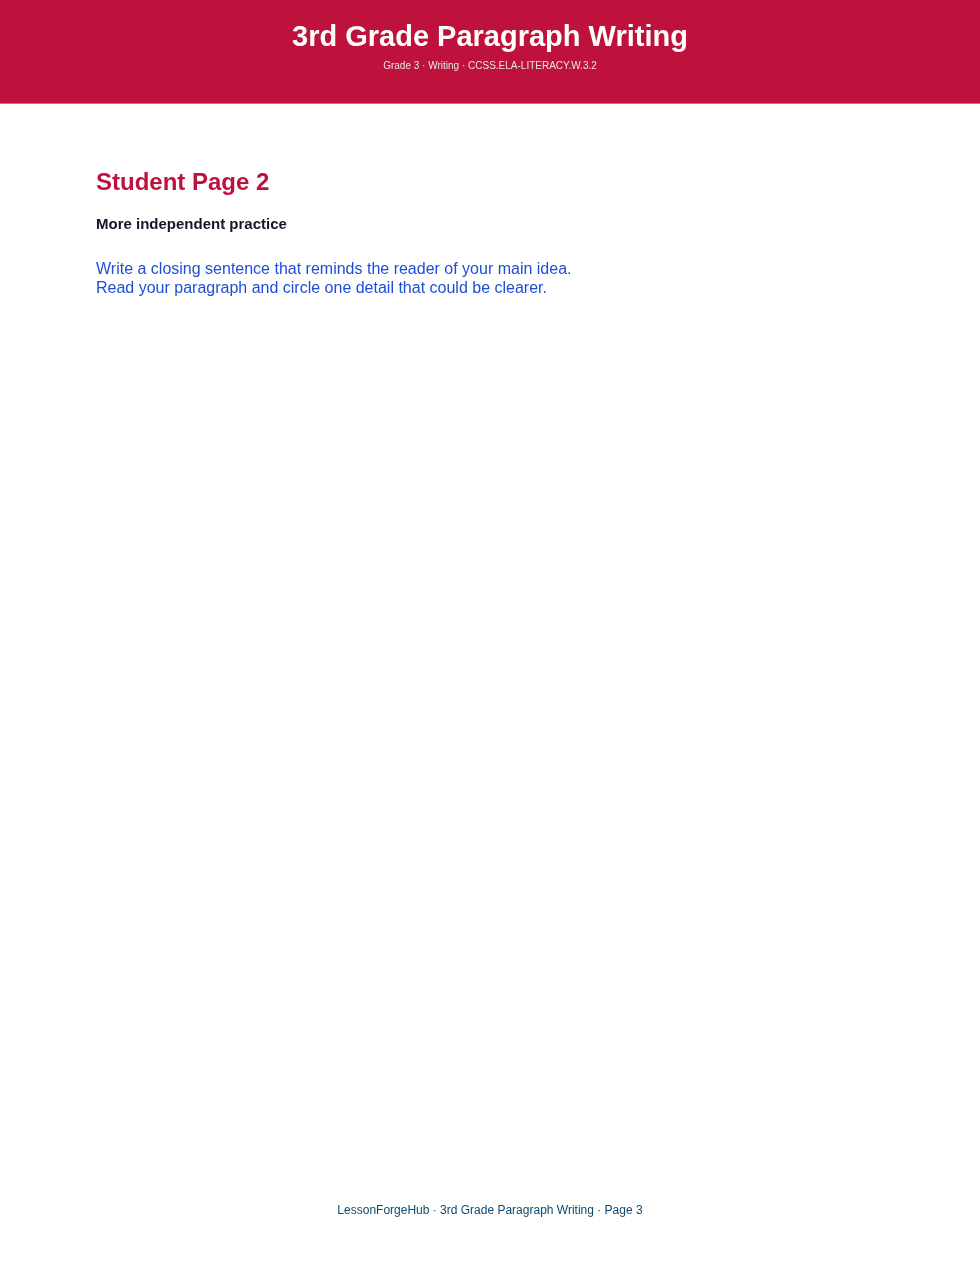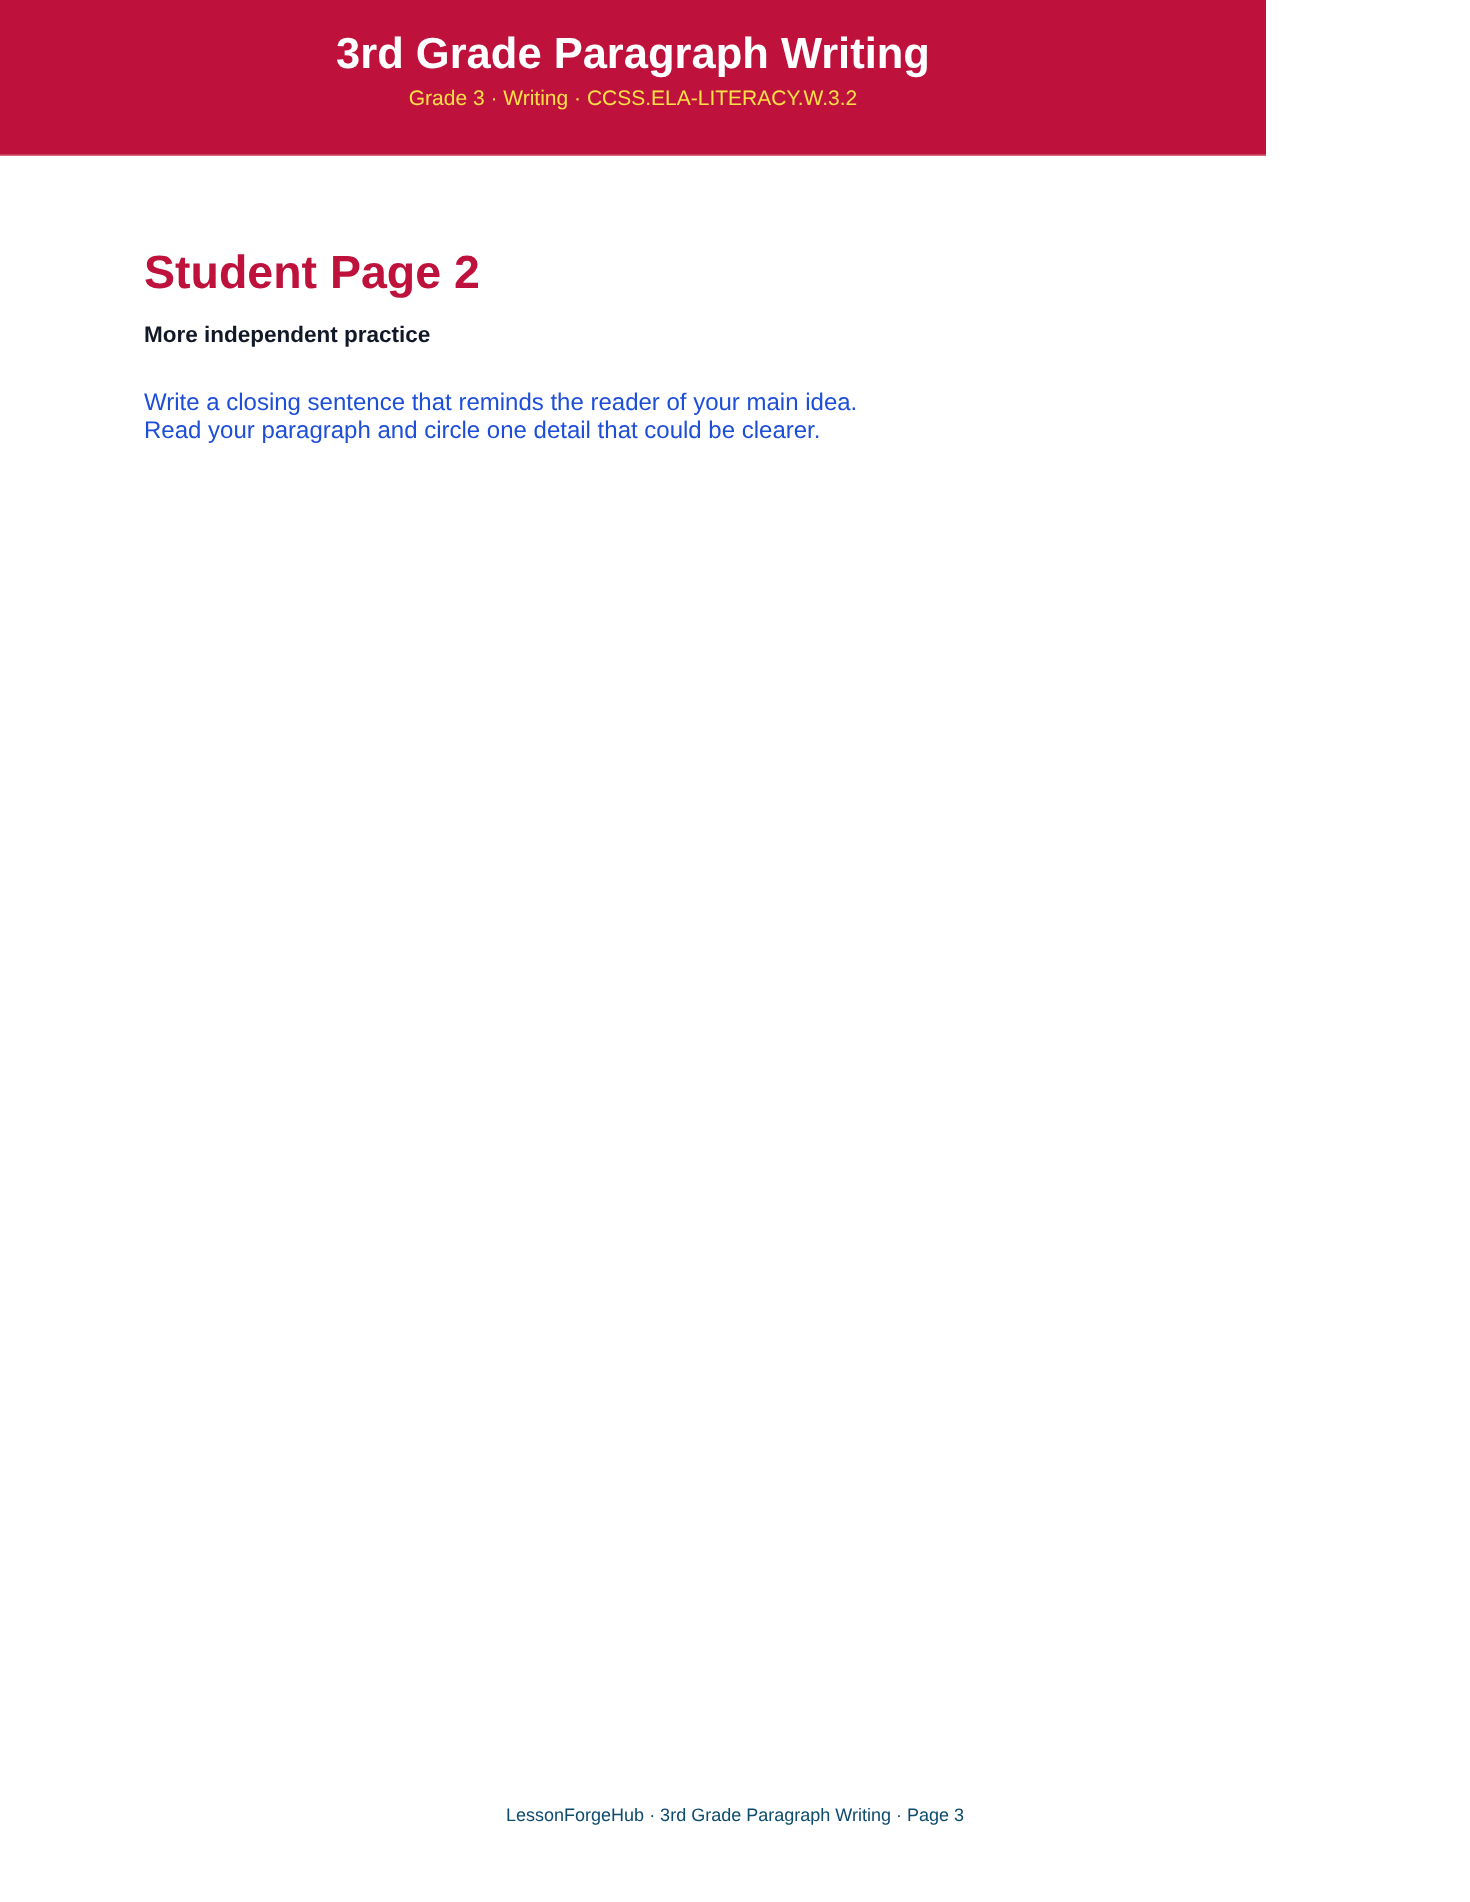--- a/index.html
+++ b/index.html
@@ -1,35 +1,35 @@
 <!DOCTYPE html>
 <html><head>
   <meta charset="utf-8">
   <style>
     html, body { margin: 0; padding: 0; }
     body {
       width: 980px; height: 1268px; background: #ffffff; position: relative;
       font-family: "Liberation Sans", sans-serif; overflow: hidden;
     }
     .header {
-      position: absolute; left: 0; top: 0; width: 844px; height: 103px;
+      position: absolute; left: 0; top: 0; width: 980px; height: 103px;
       background: #be123c; text-align: center; color: #ffffff;
       border-bottom: 1px solid #d9687f;
     }
     .header .title {
       position: absolute; left: 0; right: 0; top: 19px;
       font-size: 29px; font-weight: bold; line-height: 34px;
     }
     .header .subtitle {
       position: absolute; left: 0; right: 0; top: 57px;
-      font-size: 14px; line-height: 17px; color: #fde047;
+      font-size: 10px; line-height: 17px; color: #e5e5e5;
     }
     .section-title {
       position: absolute; left: 96px; top: 168px;
-      font-size: 31px; font-weight: bold; color: #be123c; line-height: 28px;
+      font-size: 24px; font-weight: bold; color: #be123c; line-height: 28px;
     }
     .section-sub {
       position: absolute; left: 96px; top: 215px;
       font-size: 15px; font-weight: bold; color: #111827; line-height: 18px;
     }
     .para {
       position: absolute; left: 96px;
       font-size: 16px; color: #1d4ed8; line-height: 19px;
     }
     .p1 { top: 259px; }

